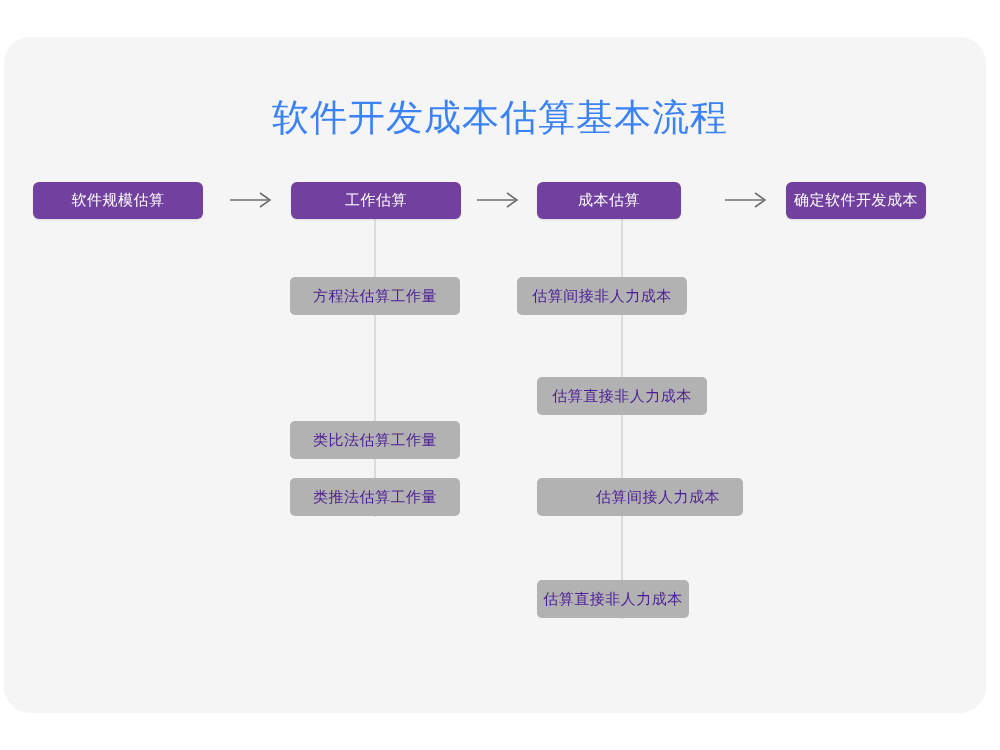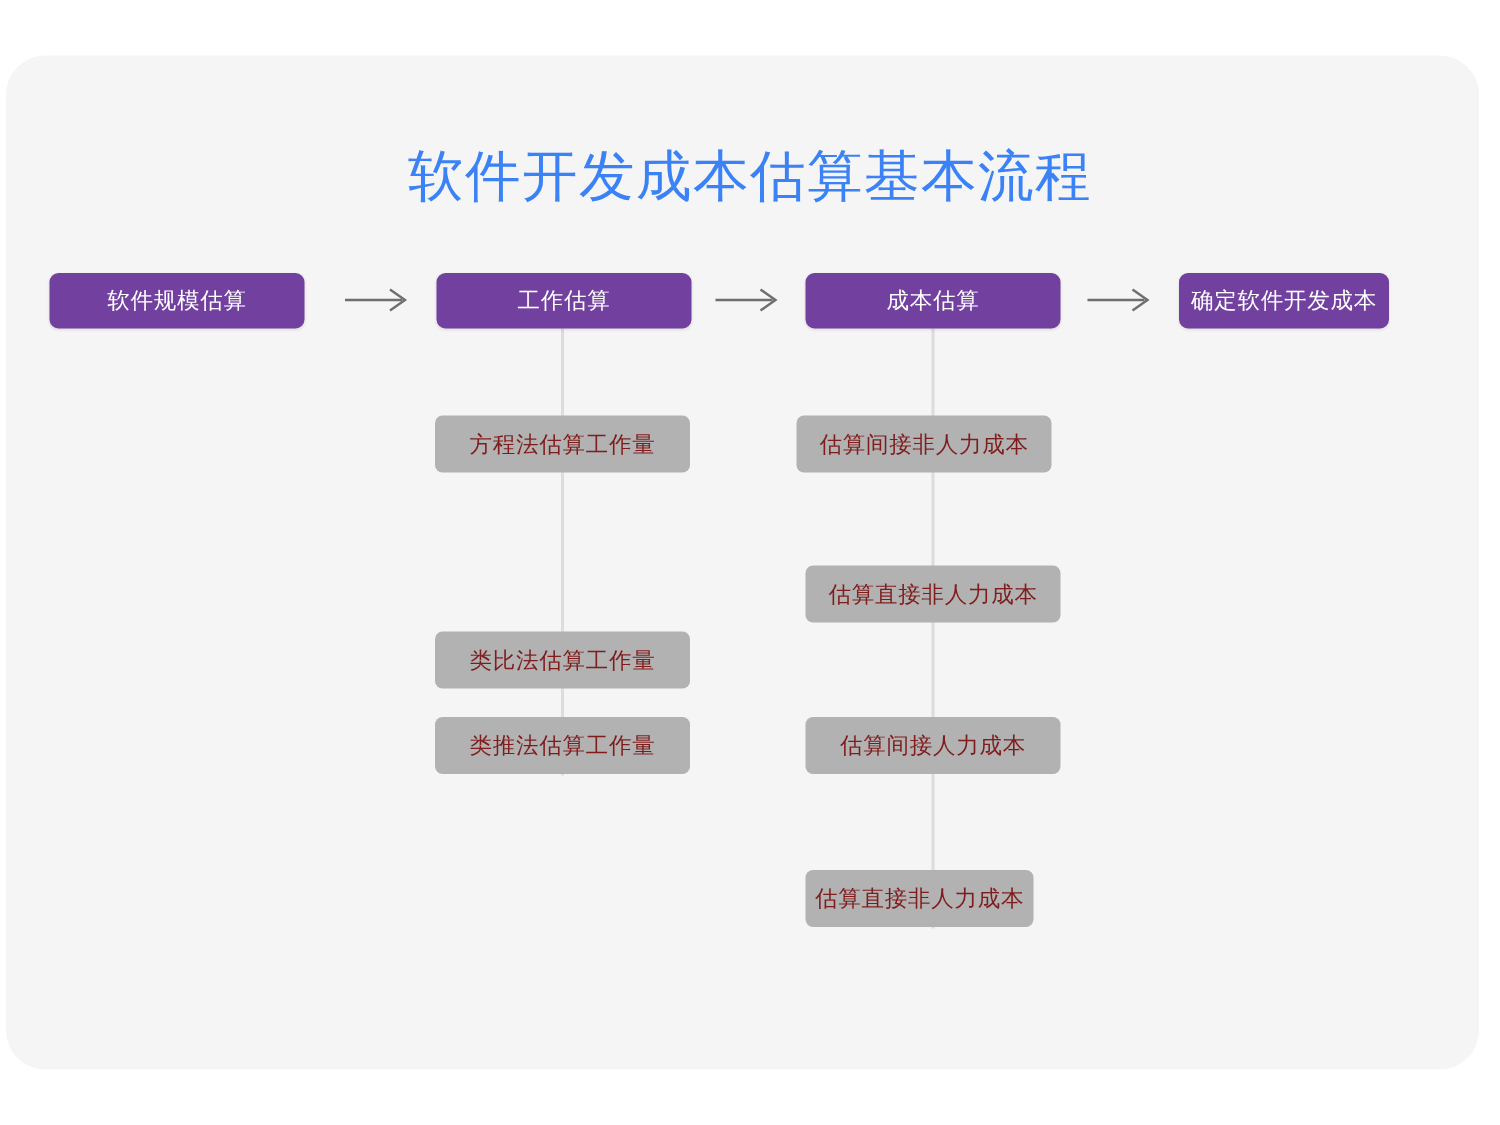--- a/index.html
+++ b/index.html
@@ -52,21 +52,21 @@
     box-shadow: 0 1px 2px rgba(0,0,0,0.10);
     white-space: nowrap;
   }
 
   
   .sub-box {
     position: absolute;
     height: 38px;
     background: #b2b2b2;
     border-radius: 5px;
-    color: #7f1d1d;
+    color: #4c1d95;
     font-size: 15px;
     display: flex;
     align-items: center;
     justify-content: center;
     letter-spacing: 0.5px;
     white-space: nowrap;
   }
 
   
   .v-line {
@@ -93,21 +93,21 @@
 <div class="v-line" style="left:621px; top:219px; height:400px;"></div>
 
 <div class="stage-box" style="left:33px; top:182px; width:170px;">
   <span>软件规模估算</span>
 </div>
 
 <div class="stage-box" style="left:291px; top:182px; width:170px;font-family:Liberation Serif, serif;">
   <span>工作估算</span>
 </div>
 
-<div class="stage-box" style="left:537px; top:182px; width:170px;">
+<div class="stage-box" style="left:537px; top:182px; width:144px;">
   <span>成本估算</span>
 </div>
 
 <div class="stage-box" style="left:786px; top:182px; width:140px;">
   <span>确定软件开发成本</span>
 </div>
 
 <svg class="arrow" style="left:228px; top:190px; width:50px;" viewBox="0 0 50 20">
   <path d="M2 10 L40 10" stroke="#6e6e6e" stroke-width="1.6" fill="none"></path>
   <path d="M32 3 L42 10 L32 17" stroke="#6e6e6e" stroke-width="1.6" fill="none"></path>
@@ -128,27 +128,27 @@
 </div>
 
 <div class="sub-box" style="left:290px; top:377px; width:170px;margin-top:44px;">
   <span>类比法估算工作量</span>
 </div>
 
 <div class="sub-box" style="left:290px; top:478px; width:170px;">
   <span>类推法估算工作量</span>
 </div>
 
-<div class="sub-box" style="left:531px; top:277px; width:170px;">
+<div class="sub-box" style="left:517px; top:277px; width:170px;">
   <span>估算间接非人力成本</span>
 </div>
 
 <div class="sub-box" style="left:537px; top:377px; width:170px;">
   <span>估算直接非人力成本</span>
 </div>
 
-<div class="sub-box" style="left:537px; top:478px; width:170px;">
+<div class="sub-box" style="left:537px; top:478px; width:170px;padding-left:36px;">
   <span>估算间接人力成本</span>
 </div>
 
 <div class="sub-box" style="left:537px; top:580px; width:152px;">
   <span>估算直接非人力成本</span>
 </div>
 
 </body></html>

